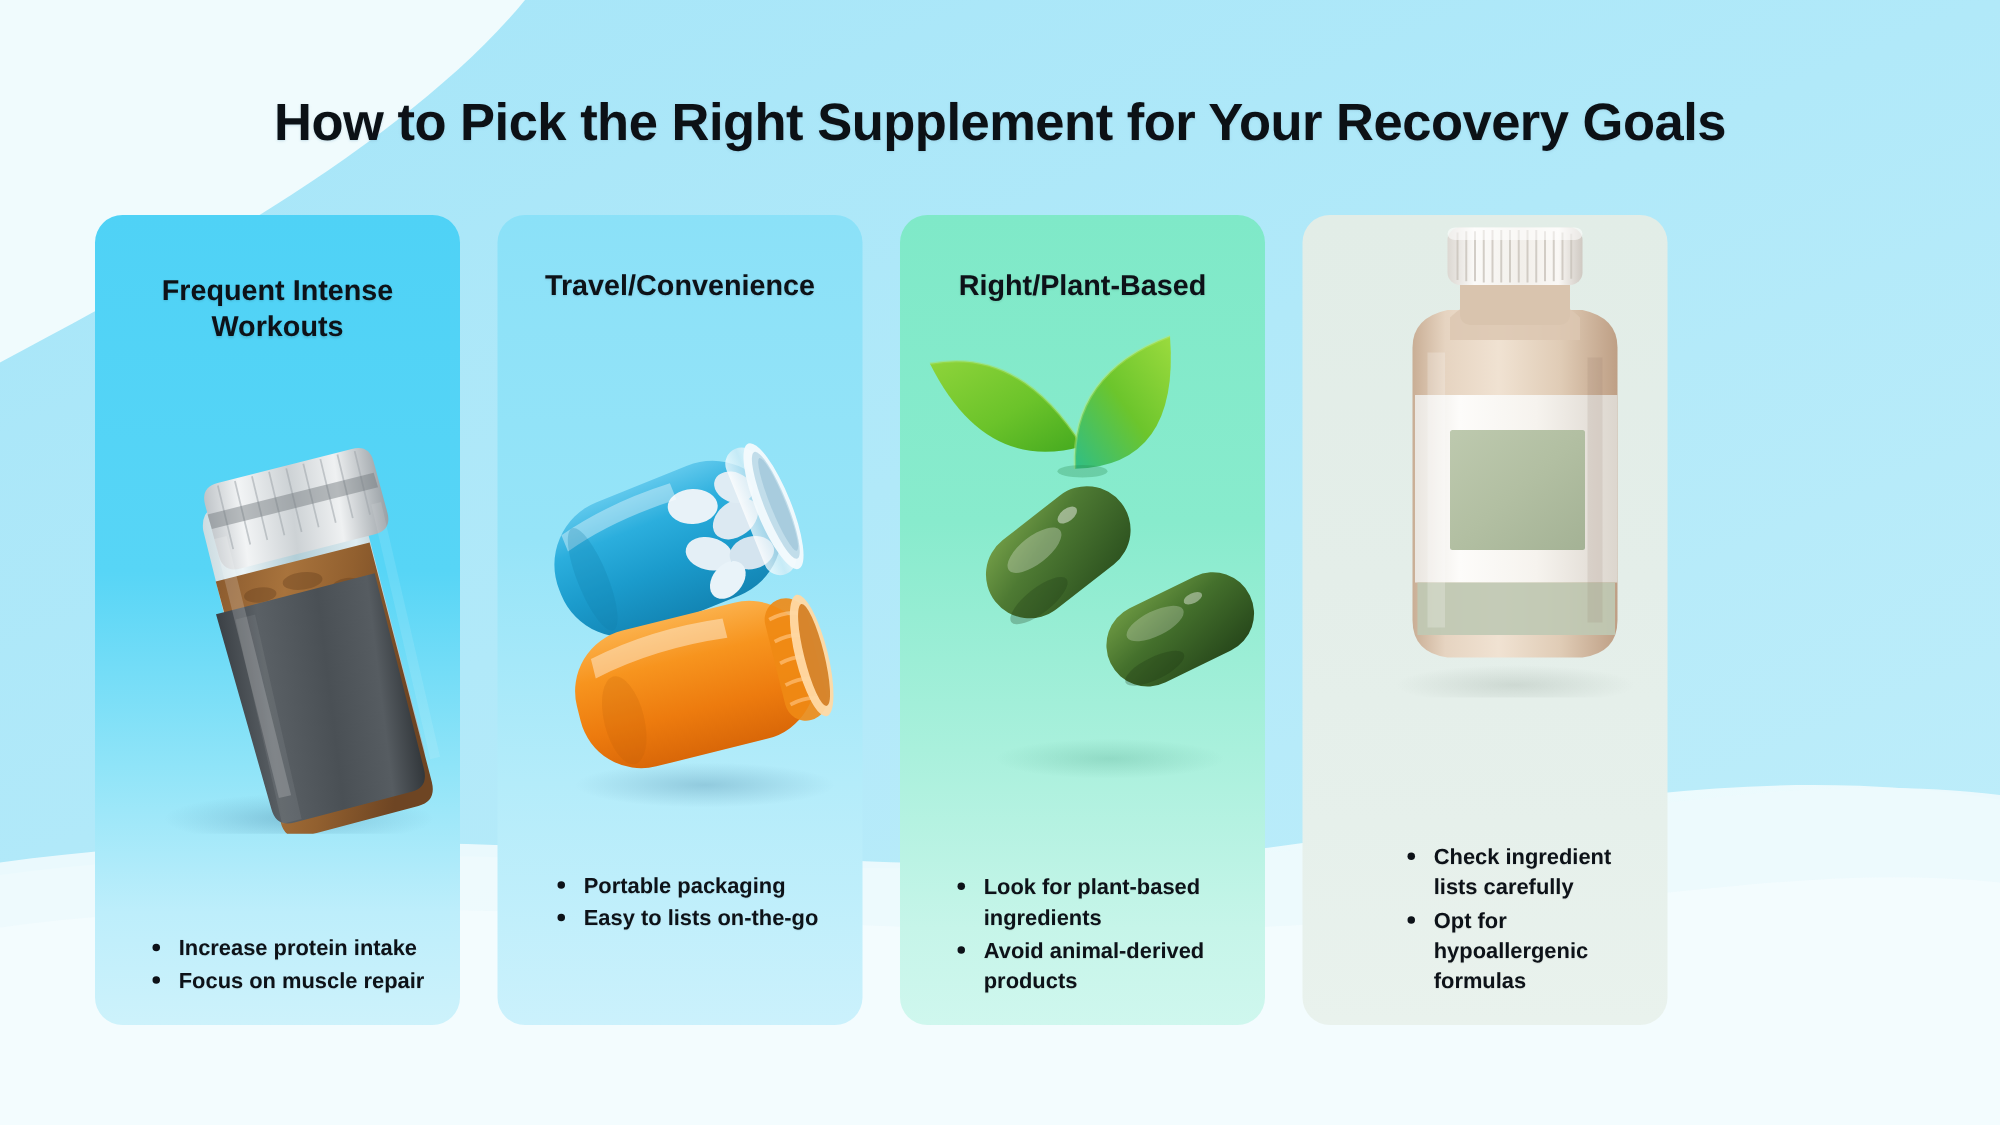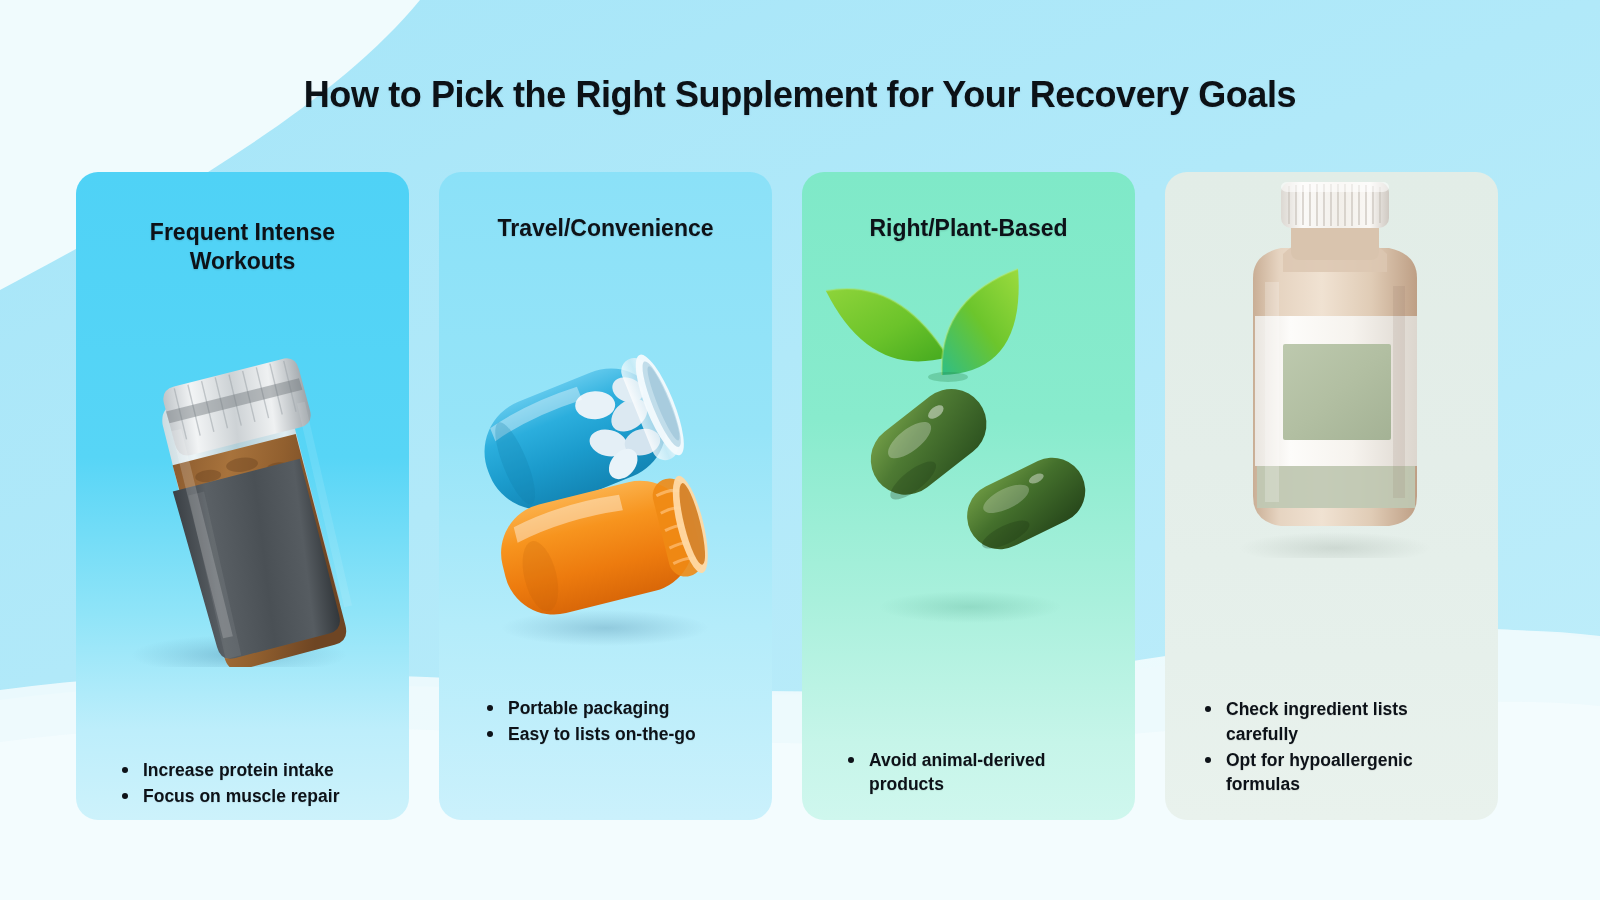--- a/index.html
+++ b/index.html
@@ -10,33 +10,33 @@
     position:relative;
   }
 
   
   #bg-layer { position:absolute; inset:0; z-index:0; }
 
   
   .title {
     position:absolute; top:74px; left:0; width:1600px;
     text-align:center;
-    font-size:36px; font-weight:bold; letter-spacing:-0.4px;
+    font-size:42px; font-weight:bold; letter-spacing:-0.4px;
     color:#0C1116; z-index:5;
     text-shadow:0 1px 2px rgba(120,170,195,.35);
   }
 
   
   .cards {
     position:absolute; top:172px; left:76px;
     width:1452px; height:648px;
     display:flex; gap:30px; z-index:4;
   }
   .card {
-    width:333px; height:648px;
+    width:292px; height:648px;
     border-radius:22px;
     position:relative; overflow:hidden;
     display:flex; flex-direction:column;
   }
   .card.c1 { background:linear-gradient(180deg,#4FD2F6 0%,#57D5F6 44%,#8FE4F8 68%,#BDEEFB 86%,#CDF2FB 100%); }
   .card.c2 { background:linear-gradient(180deg,#8BE1F8 0%,#96E4F8 40%,#B4ECFA 70%,#CBF1FC 100%);gap:19px; }
   .card.c3 { background:linear-gradient(180deg,#7FE9C8 0%,#88EBCD 38%,#A9F0DC 66%,#C6F5E9 88%,#CFF7EE 100%); }
   .card.c4 { background:linear-gradient(180deg,#E2EDE7 0%,#E4EEE9 45%,#E6F0EB 75%,#E9F2ED 100%); }
 
   .card-title {
@@ -66,24 +66,24 @@
     color:#0D1218;
     margin-bottom:2px;
     text-shadow:0 1px 1px rgba(0,0,0,.08);
   }
   .bullets li::before {
     content:"";
     position:absolute; left:2px; top:9px;
     width:6px; height:6px; border-radius:50%;
     background:#0D1218;
   }
-  .card.c1 .bullets { padding-left:44px; padding-bottom:10px; }
+  .card.c1 .bullets { padding-left:44px; padding-bottom:22px; }
   .card.c2 .bullets { padding-left:46px; padding-bottom:72px; }
   .card.c3 .bullets { padding-left:44px; padding-bottom:22px; }
-  .card.c4 .bullets { padding-left:38px; padding-bottom:22px; }
+  .card.c4 .bullets { padding-left:38px; padding-bottom:22px;margin-left:44px; }
 </style>
 </head>
 <body>
 
 <svg id="bg-layer" viewBox="0 0 1600 900" preserveAspectRatio="none">
   <defs>
     <linearGradient id="bgGrad" x1="0" y1="0" x2="0.35" y2="1">
       <stop offset="0%" stop-color="#E9FAFD"></stop>
       <stop offset="55%" stop-color="#F2FCFE"></stop>
       <stop offset="100%" stop-color="#EAFAFD"></stop>
@@ -325,20 +325,21 @@
 
         <g transform="rotate(-26 222 268)">
           <rect x="160" y="240" width="124" height="66" rx="33" fill="url(#capB)"></rect>
           <ellipse cx="206" cy="260" rx="25" ry="10" fill="#FFFFFF" opacity="0.24"></ellipse>
           <ellipse cx="242" cy="255" rx="8" ry="4" fill="#FFFFFF" opacity="0.40"></ellipse>
           <ellipse cx="190" cy="292" rx="26" ry="9" fill="#16300F" opacity="0.26"></ellipse>
         </g>
       </svg>
     </div>
     <ul class="bullets">
+      <li>Look for plant-based ingredients</li>
       <li>Avoid animal-derived products</li>
     </ul>
   </div>
 
   <div class="card c4">
     <div class="art">
       <svg viewBox="0 0 333 400" width="333" height="400" style="position:absolute;left:0;top:-14px;">
         <defs>
           <linearGradient id="beigeBody" x1="0" y1="0" x2="1" y2="0">
             <stop offset="0%" stop-color="#C9AE95"></stop>

